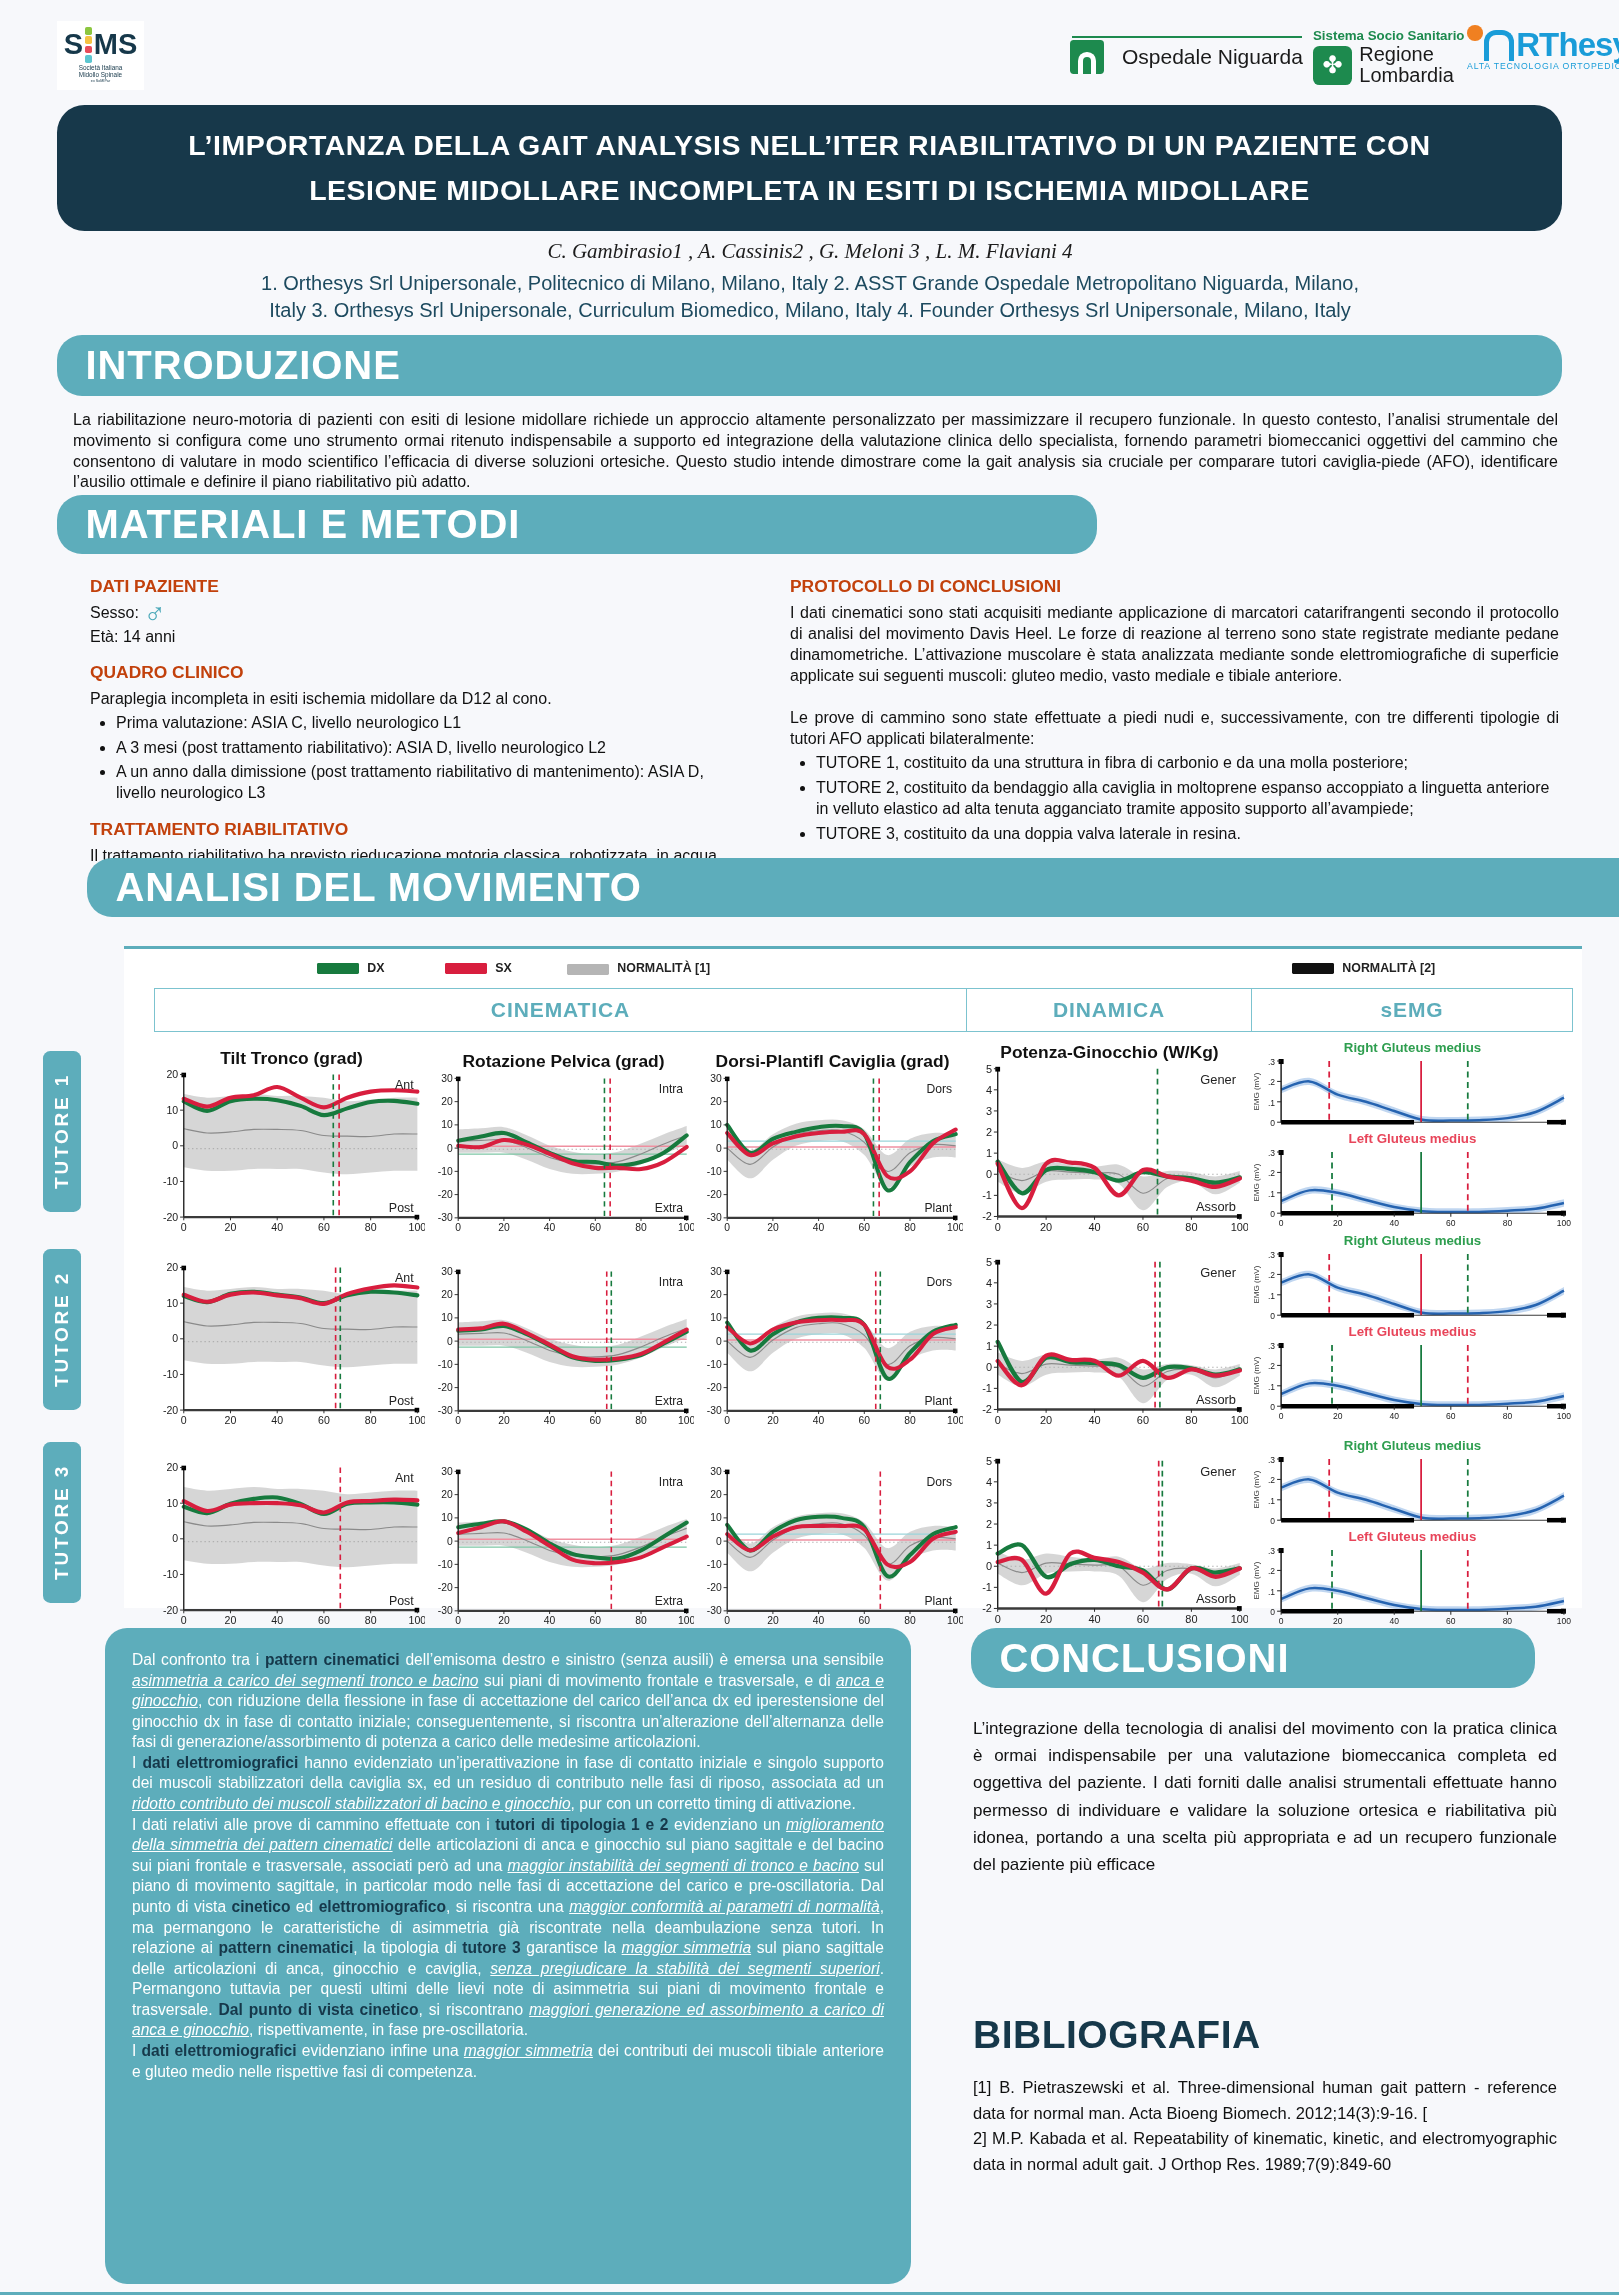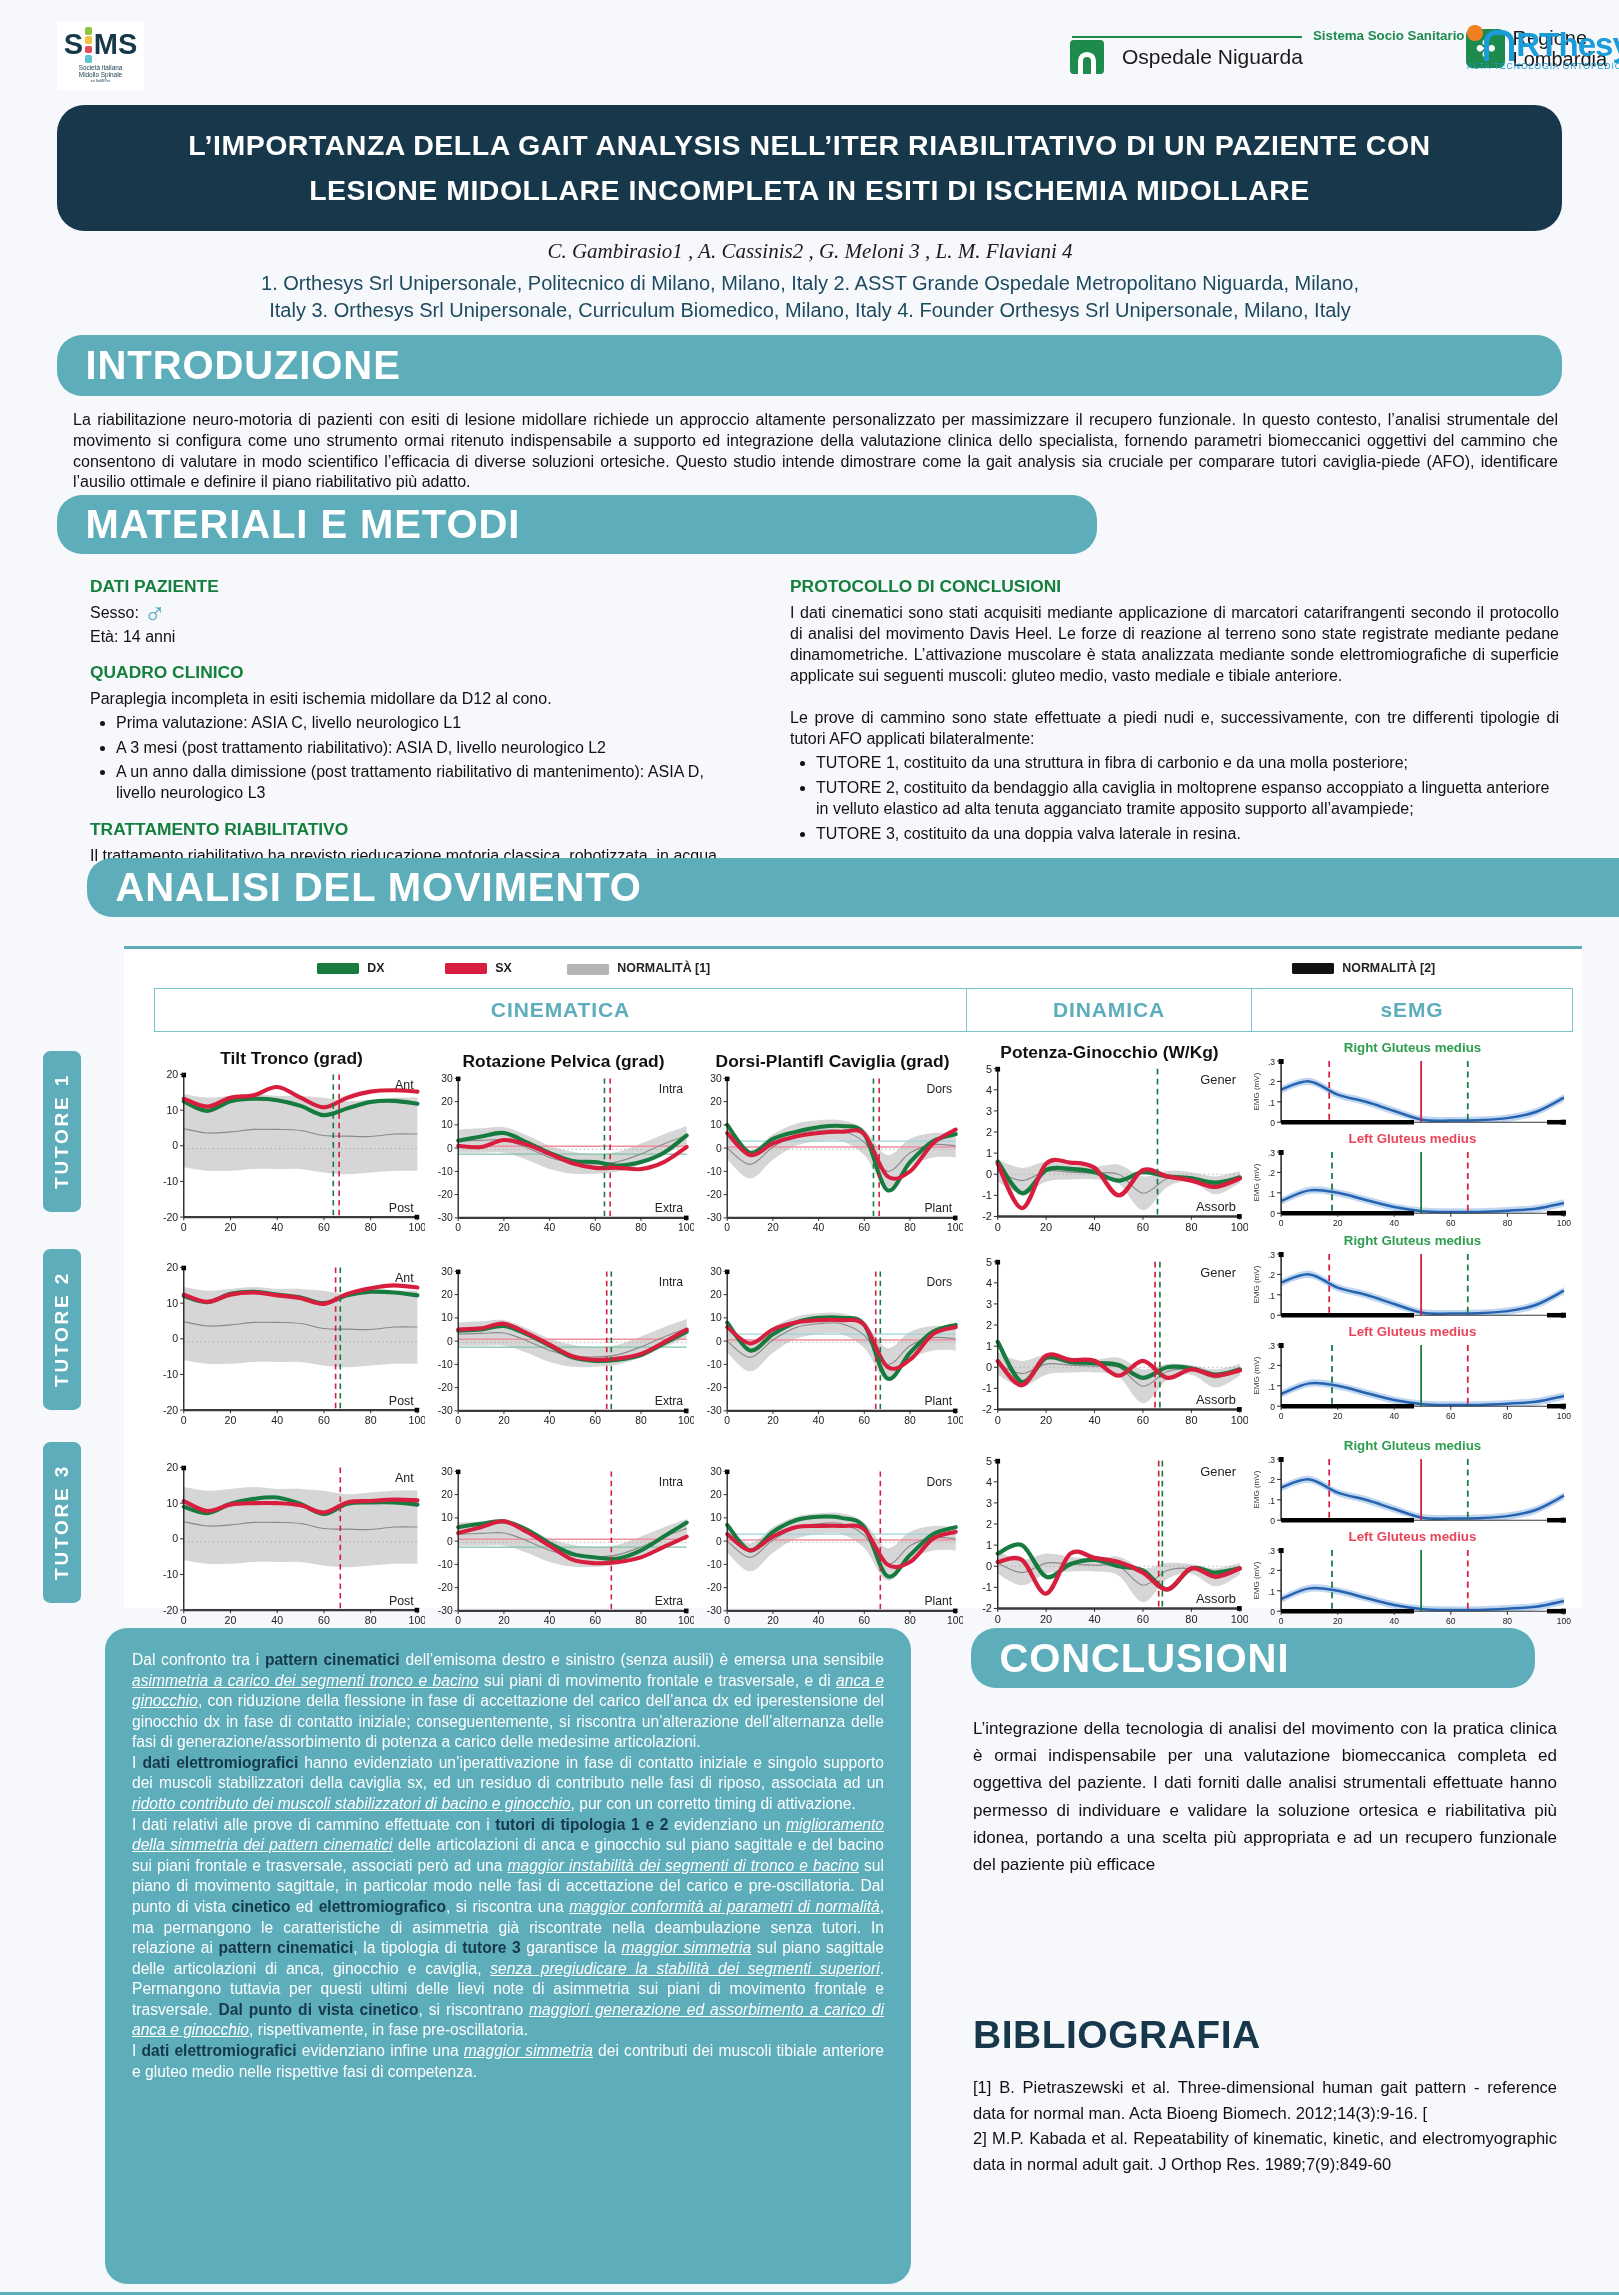--- a/index.html
+++ b/index.html
@@ -12,21 +12,21 @@
   .sims-bars{display:flex;flex-direction:column;gap:1.4px;}
   .sims-bar{width:7.3px;height:7.8px;border-radius:1.8px;}
   .sims-sub{font-size:6.4px;color:#16384a;text-align:center;line-height:1.15;}
   .sims-tiny{font-size:3.7px;color:#16384a;}
   .nig{left:1070px;top:40px;}
   .nig-line{position:absolute;left:1072px;top:36px;width:230px;height:2.3px;background:#1d8a4e;}
   .nig-mark{width:34px;height:34px;background:#1d8a4e;border-radius:3.7px;position:relative;}
   .nig-mark:before{content:"";position:absolute;left:8.3px;top:12px;width:17.4px;height:22px;background:#fff;border-radius:8.7px 8.7px 0 0;}
   .nig-mark:after{content:"";position:absolute;left:13px;top:17.4px;width:8.3px;height:16.5px;background:#1d8a4e;border-radius:4.1px 4.1px 0 0;}
   .logo-text{font-size:21px;color:#1a1a1a;}
-  .lom{left:1313px;top:27.5px;flex-direction:row;align-items:flex-start;gap:1.8px;}
+  .lom{left:1313px;top:27.5px;flex-direction:column;align-items:flex-start;gap:1.8px;}
   .lom-top{font-size:13.3px;font-weight:bold;color:#1d8a4e;}
   .lom-row{display:flex;align-items:center;gap:7.3px;}
   .lom-mark{width:39px;height:39px;background:#1d8a4e;border-radius:6.4px;color:#fff;font-size:24px;
             display:flex;align-items:center;justify-content:center;}
   .lom-name{font-size:20px;color:#1a1a1a;line-height:1.05;}
   .ort{left:1467px;top:25px;flex-direction:column;gap:0;align-items:flex-start;}
   .ort-row{display:flex;align-items:flex-end;line-height:1;}
   .ort-head{width:15.6px;height:15.6px;background:#f08021;border-radius:50%;margin:0 1.8px 20px 0;}
   .ort-body{width:20px;height:26px;border:5.5px solid #1a9cd8;border-bottom:none;border-radius:12px 12px 0 0;margin-right:1.8px;}
   .ort-name{font-size:33px;font-weight:bold;color:#1a9cd8;letter-spacing:-0.9px;}
@@ -36,21 +36,21 @@
           display:flex;align-items:center;padding-left:28.5px;box-sizing:border-box;}
   .banner.h92{font-size:40px;}
   .title-banner{position:absolute;left:57px;top:105px;width:1505px;height:126px;background:#17384a;border-radius:27.5px;
                 display:flex;flex-direction:column;justify-content:center;gap:12px;}
   .title-line{color:#fff;font-weight:bold;font-size:28.5px;letter-spacing:0.5px;text-align:center;}
   .authors{position:absolute;left:0;top:239px;width:1620px;text-align:center;
            font-family:"Liberation Serif",serif;font-style:italic;font-size:21px;color:#1c1c1c;}
   .affils{position:absolute;left:259px;top:270px;width:1102px;text-align:center;font-size:20px;color:#1d4a5f;line-height:1.35;}
   .para{position:absolute;font-size:16px;line-height:1.3;text-align:justify;color:#111;}
   
-  .mblock h4{margin:15.6px 0 4.6px 0;font-size:17.4px;color:#15803d;}
+  .mblock h4{margin:15.6px 0 4.6px 0;font-size:17.4px;color:#c2410c;}
   .mblock h4:first-child{margin-top:0;}
   .mblock p{margin:0 0 2.8px 0;font-size:16px;line-height:1.32;}
   .mblock ul{margin:2.8px 0 3.7px 0;padding-left:26px;}
   .mblock li{font-size:16px;line-height:1.32;margin-bottom:3.7px;}
   .male{color:#4aa8b8;font-size:30px;line-height:0;vertical-align:-6.4px;}
   
   .panel{position:absolute;left:124px;top:946px;width:1458px;height:659px;background:#fff;
          border-top:3.7px solid #5dadbb;}
   .legend{position:relative;height:39px;}
   .leg-item{position:absolute;top:12px;display:flex;align-items:center;gap:8.3px;font-size:12.4px;color:#222;font-weight:bold;}

